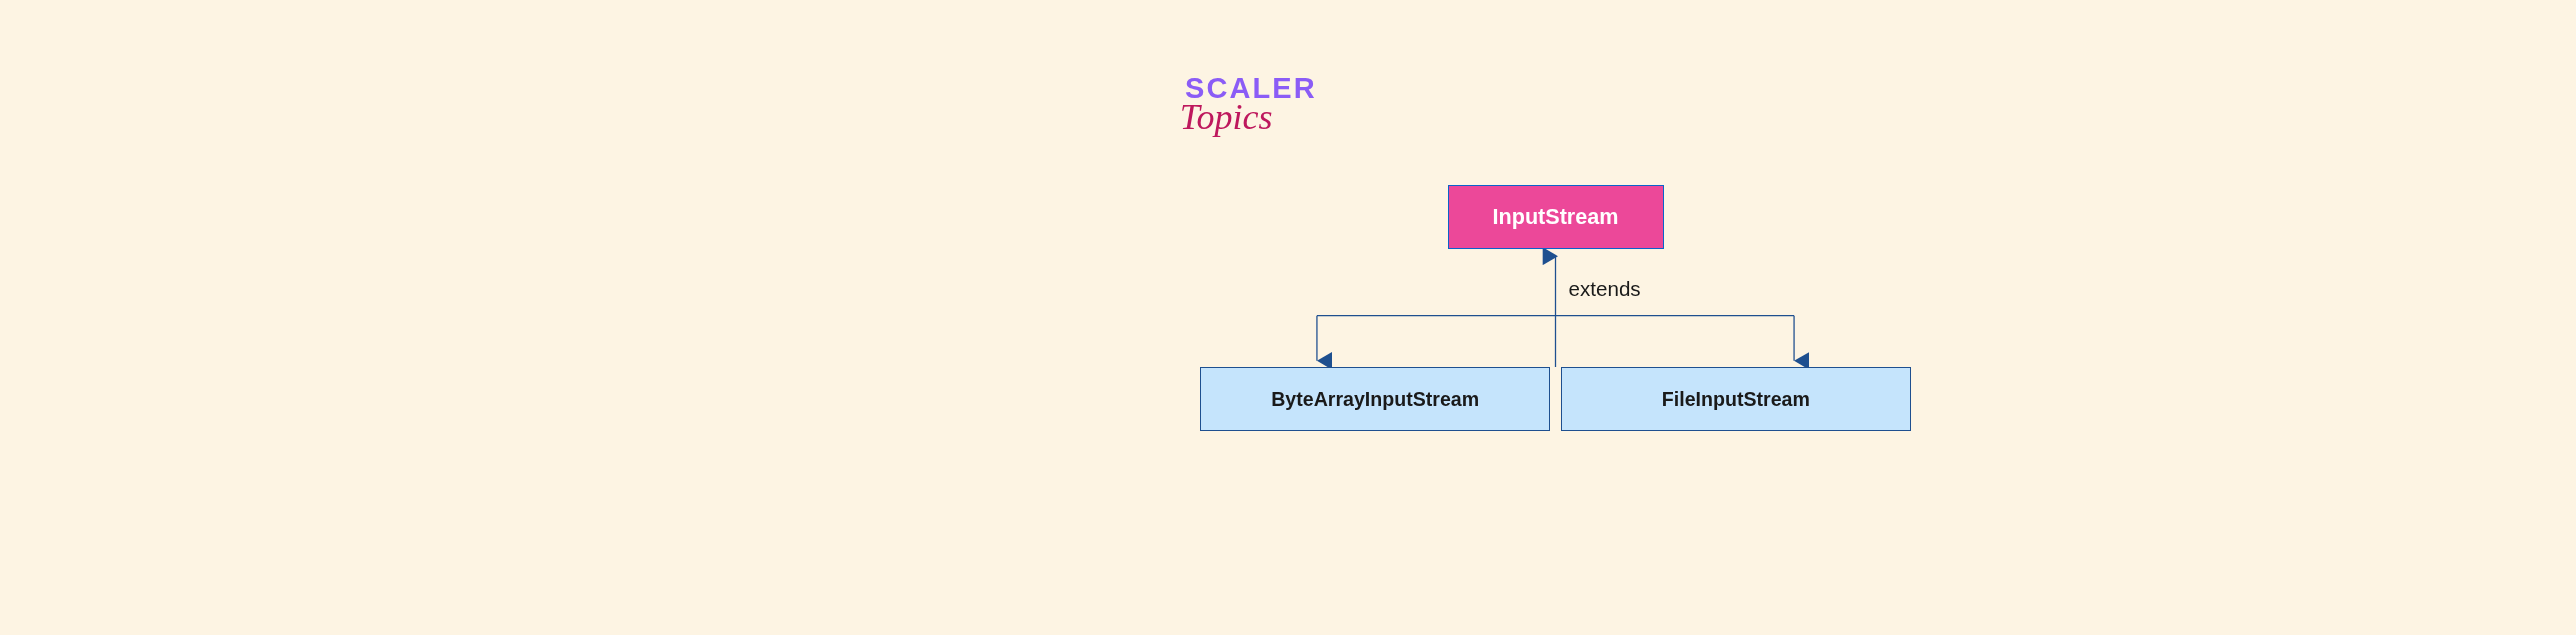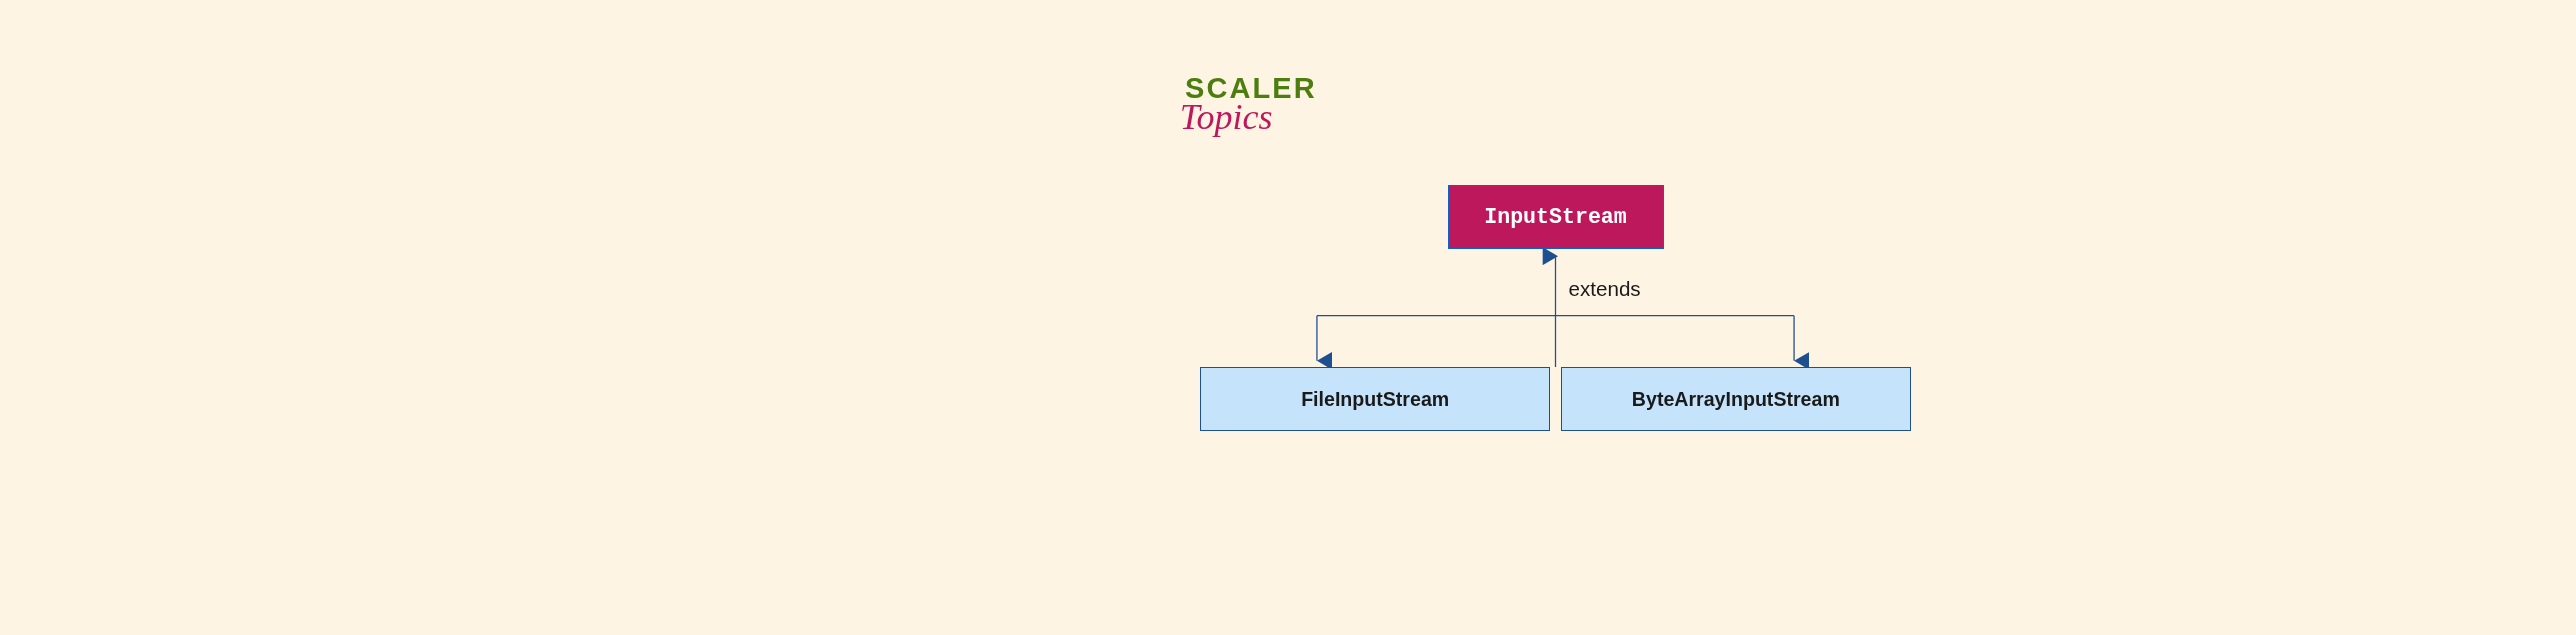--- a/index.html
+++ b/index.html
@@ -15,21 +15,21 @@
       position: relative;
     }
     .logo {
       position: absolute;
       top: 72px;
       left: 1185px;
     }
     .logo-scaler {
       font-size: 29px;
       font-weight: 700;
-      color: #4d7c0f;
+      color: #8b5cf6;
       letter-spacing: 2.1px;
       font-family: Arial, sans-serif;
     }
     .logo-topics {
       font-family: 'Brush Script MT', cursive;
       font-size: 36px;
       color: #be185d;
       margin-top: -9.3px;
       margin-left: -5.2px;
       font-style: italic;
@@ -37,30 +37,29 @@
     }
     .diagram {
       position: absolute;
       top: 185px;
       left: 1200px;
       width: 711px;
     }
     .parent-box {
       width: 216px;
       height: 64px;
-      background: #be185d;
+      background: #ec4899;
       border: 1px solid #0B62CB;
       display: flex;
       align-items: center;
       justify-content: center;
       margin: 0 auto;
       color: #ffffff;
       font-size: 21.6px;
       font-weight: 700;
-      font-family: Liberation Mono, monospace;
     }
     .connector-area {
       position: relative;
       height: 118px;
       width: 100%;
     }
     .connector-svg {
       position: absolute;
       top: 0;
       left: 0;
@@ -130,20 +129,20 @@
 
       <line x1="690" y1="130" x2="690" y2="230" stroke="#1E4F8F" stroke-width="2.5"></line>
 
       <line x1="1155" y1="130" x2="1155" y2="218" stroke="#1E4F8F" stroke-width="2.5" marker-end="url(#arrowhead-down-right)"></line>
     </svg>
     <div class="extends-label">extends</div>
   </div>
 
   <div class="children-row">
     <div class="child-box">
-      <span>FileInputStream</span>
+      <span>ByteArrayInputStream</span>
     </div>
     <div class="child-box">
-      <span>ByteArrayInputStream</span>
+      <span>FileInputStream</span>
     </div>
   </div>
 </div>
 
 
 </body></html>

